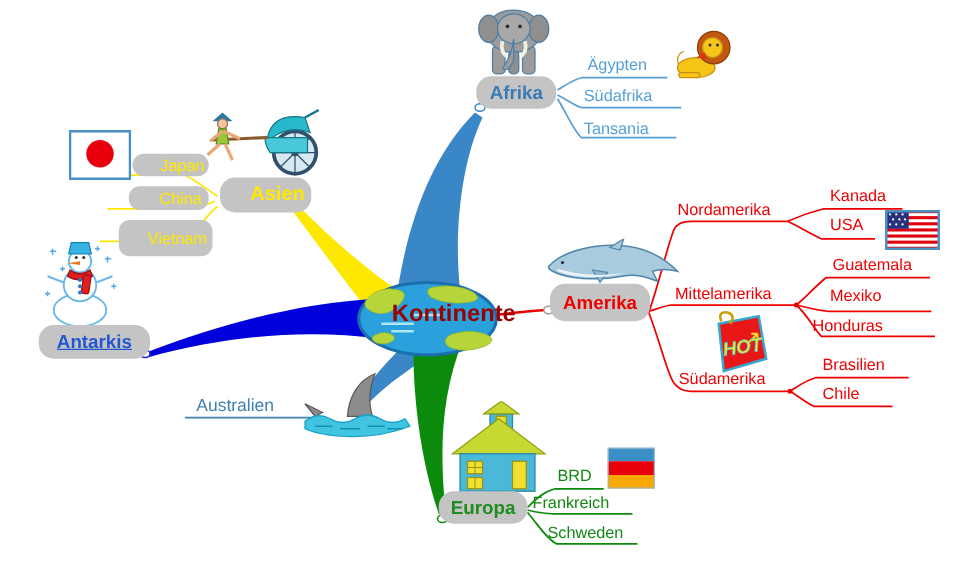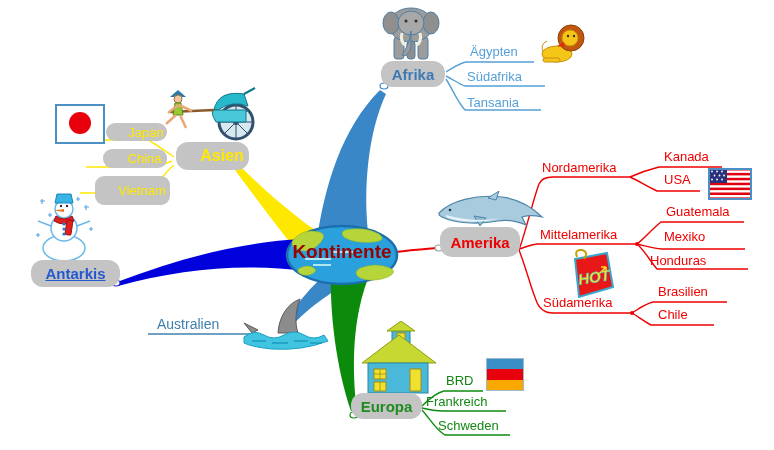--- a/index.html
+++ b/index.html
@@ -9,21 +9,21 @@
   .layer{position:absolute;left:0;top:0;width:774px;height:450px;}
   .clip{position:absolute;}
   .bubble{position:absolute;background:#C4C4C4;border-radius:12px;display:flex;
           align-items:center;justify-content:center;font-weight:bold;white-space:nowrap;}
   .bubble.small{font-weight:normal;border-radius:9px;}
   .lbl{position:absolute;font-size:13px;white-space:nowrap;}
   .blue-t{color:#3D7AB5;text-align:right;} .blue-c{color:#55A0D8;} .yel-t{color:#FFE800;padding-left:19px;}
   .red-t{color:#EE0000;} .grn-t{color:#128812;} .ant-t{color:#2358D0;}
   .aus-t{color:#4080B0;}
   .center-lbl{position:absolute;left:287px;top:241px;width:110px;text-align:center;
-          font-size:19px;font-weight:bold;color:#990000;}
+          font-size:19px;font-weight:bold;color:#990000;padding-left:21px;}
 </style>
 </head>
 <body>
 
 <div class="canvas">
 
   <svg class="layer" viewBox="0 0 774 450">
 
     <path d="M316,246 C324,186 342,128 380,90 L386,94 C369,130 362,188 369,240 Z" fill="#3A87C8"></path>
     <path d="M236,162 C270,196 300,222 342,248 L306,262 C282,234 256,198 232,166 Z" fill="#FFE800"></path>

